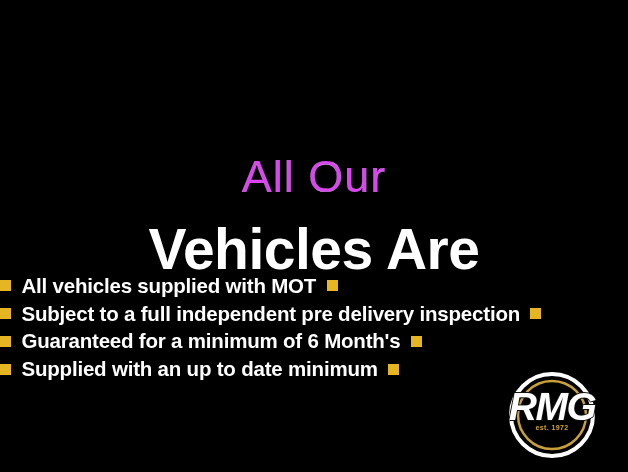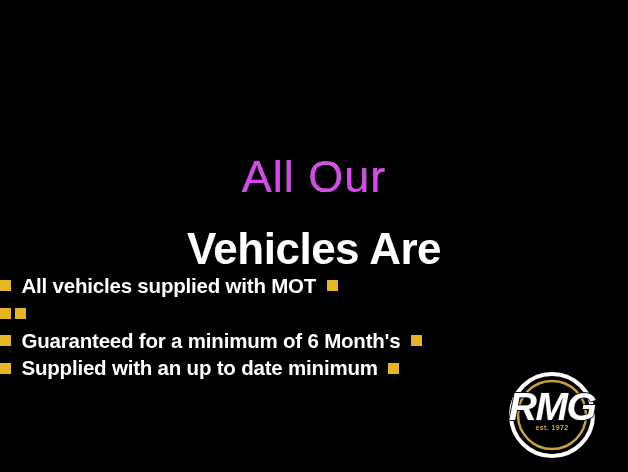--- a/index.html
+++ b/index.html
@@ -40,21 +40,21 @@
     letter-spacing: 1px;
     color: #d946ef;
     -webkit-text-stroke: 0.1px #ffffff;
     margin: 8px;
     white-space: nowrap;
   }
 
   .headline-bold {
     font-family: "Liberation Sans", sans-serif;
     font-weight: 700;
-    font-size: 44px;
+    font-size: 57px;
     line-height: 62px;
     letter-spacing: -0.5px;
     color: #ffffff;
     margin: 0;
     white-space: nowrap;
   }
 
   
   .feature-list {
     position: absolute;
@@ -151,20 +151,21 @@
   <ul class="feature-list">
 
     <li class="feature-item">
       <span class="bullet-square"></span>
       <span class="feature-text">All vehicles supplied with MOT</span>
       <span class="bullet-square"></span>
     </li>
 
     <li class="feature-item">
       <span class="bullet-square"></span>
+      <span class="feature-text">Subject to a full independent pre delivery inspection</span>
       <span class="bullet-square"></span>
     </li>
 
     <li class="feature-item">
       <span class="bullet-square"></span>
       <span class="feature-text">Guaranteed for a minimum of 6 Month's</span>
       <span class="bullet-square"></span>
     </li>
 
     <li class="feature-item">

